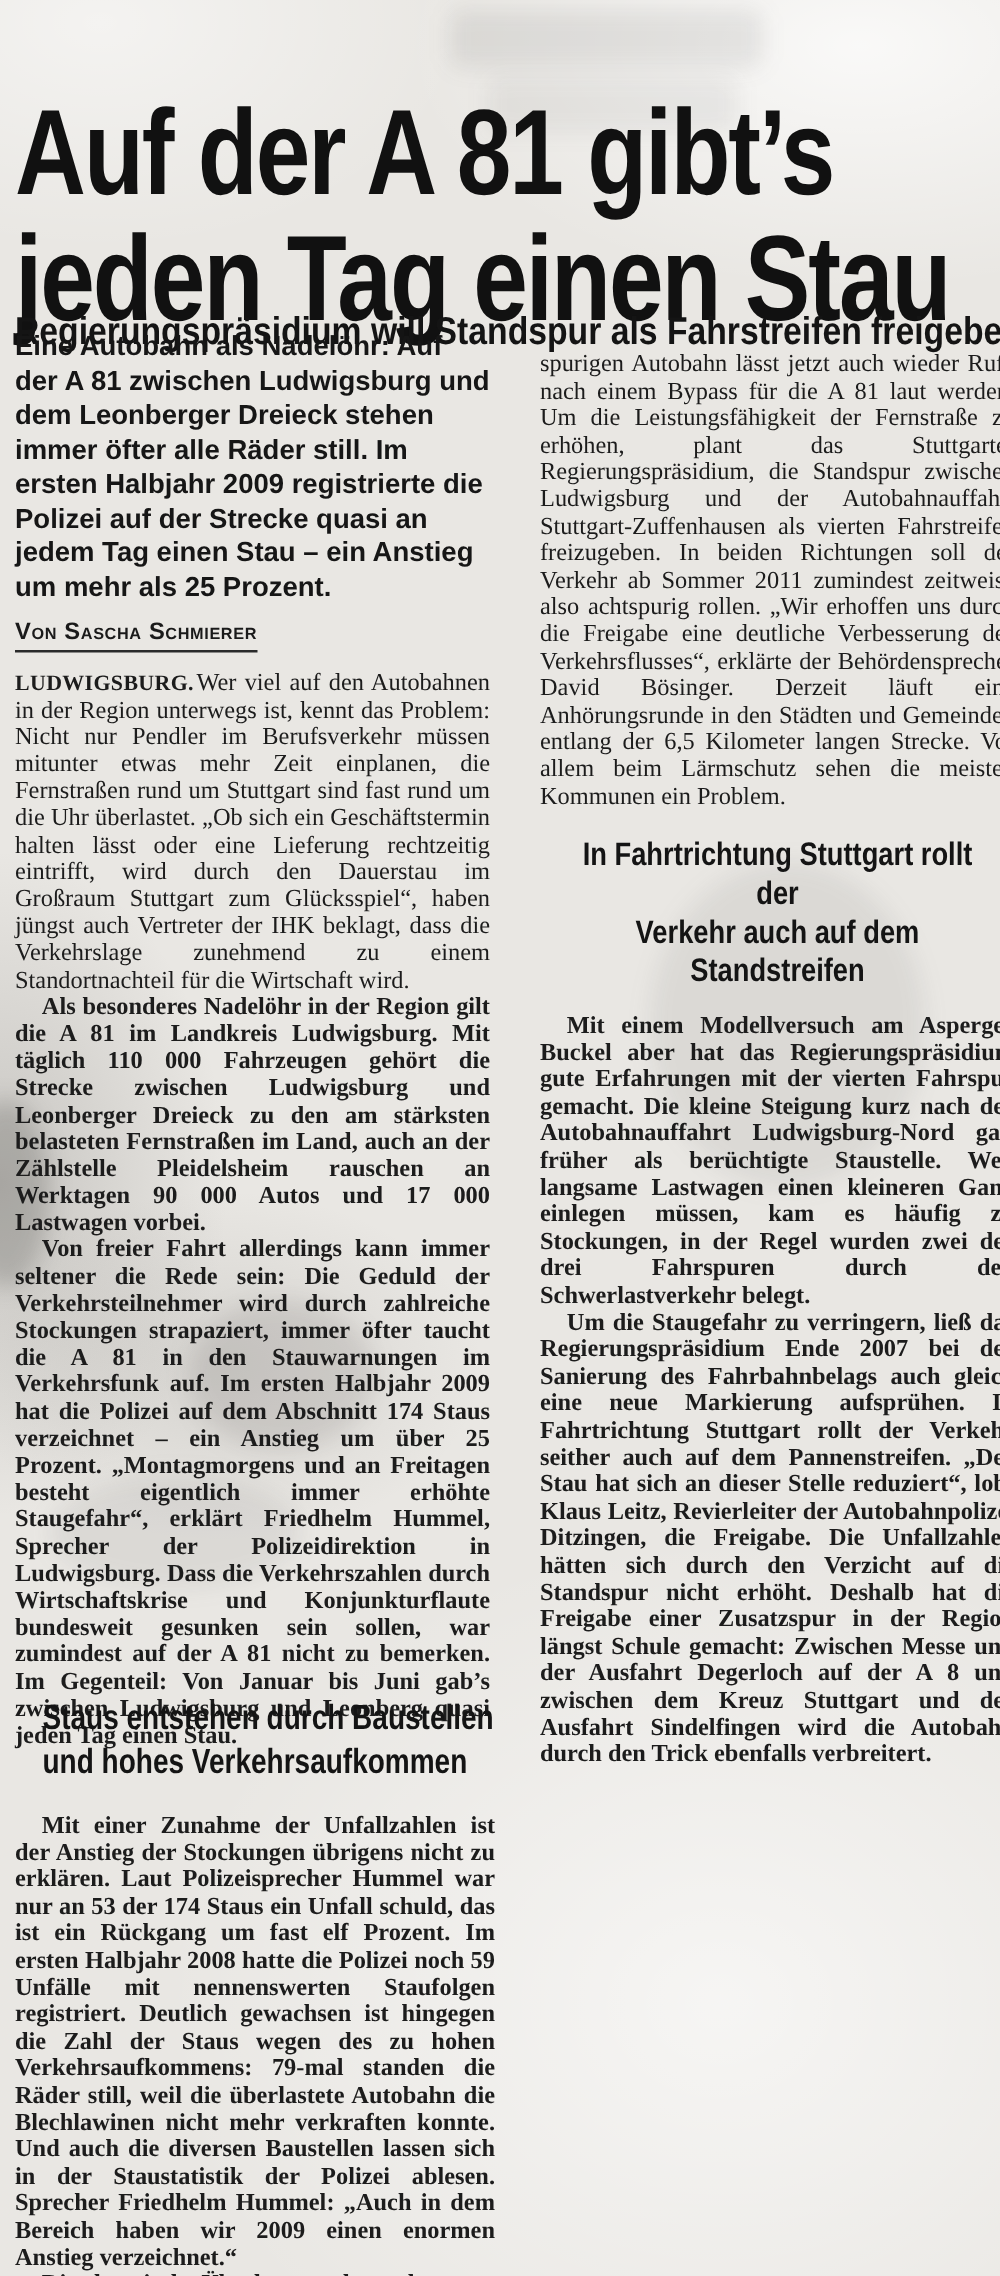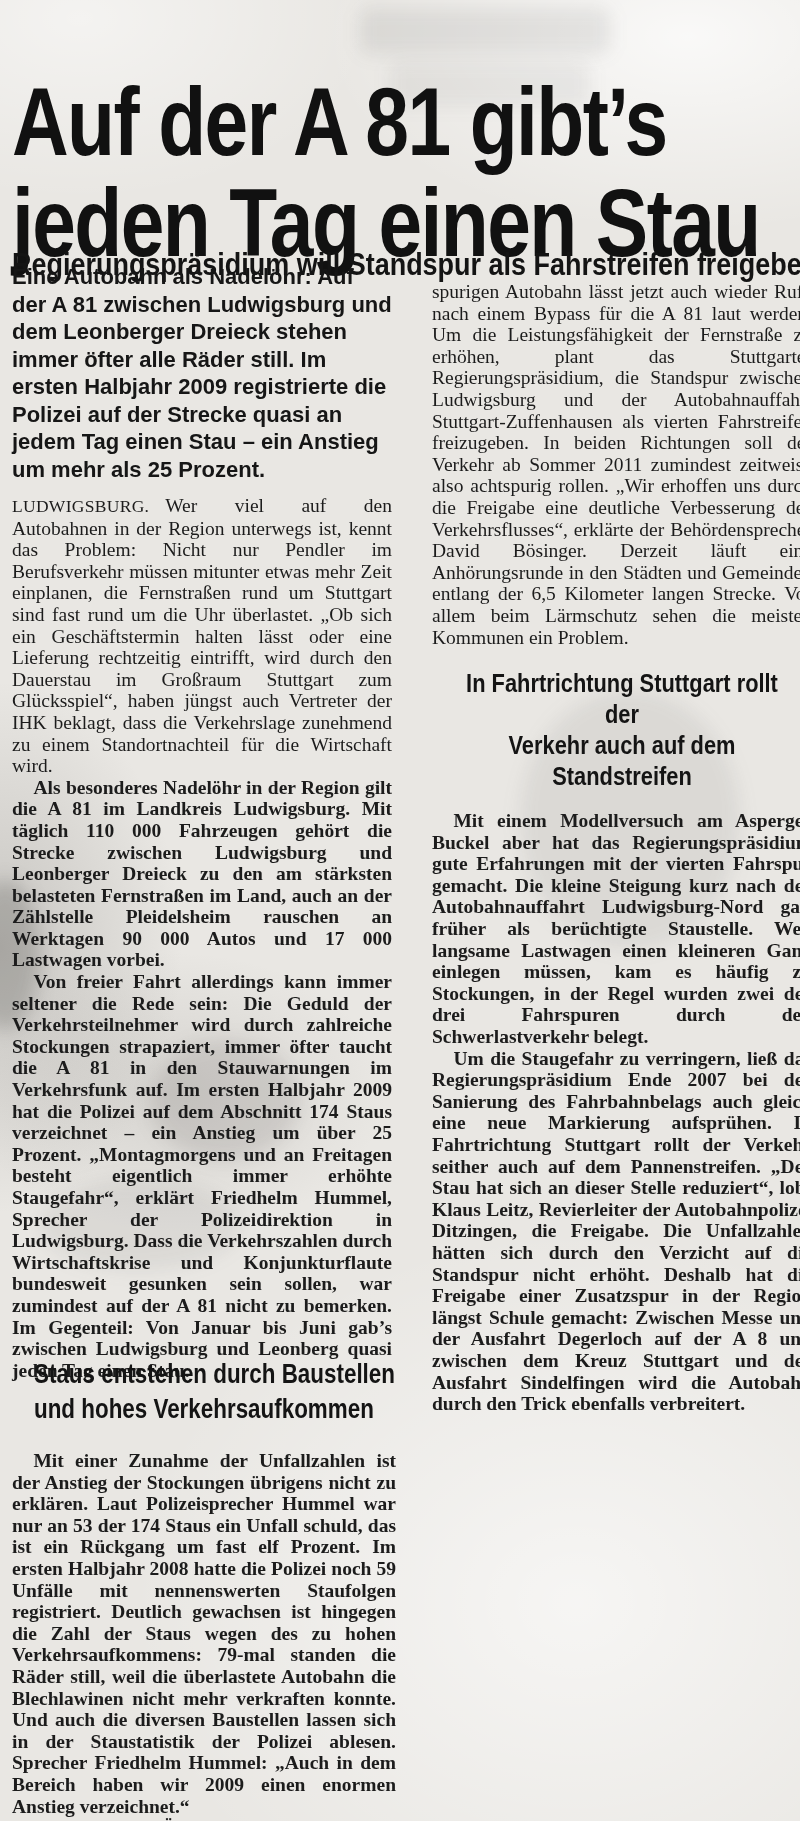--- a/index.html
+++ b/index.html
@@ -58,21 +58,21 @@
     display:inline-block;border-bottom:2px solid #2a2a2a;
     padding-bottom:3px;margin:0 0 14px 0;
   }
   .body-p{
     font-family:"Liberation Serif",serif;
     font-size:19.5px;line-height:21.6px;
     text-align:justify;color:#1c1c1c;
     margin:0;hyphens:auto;
   }
   .body-p.indent{text-indent:1.1em;font-weight:bold;}
-  .dateline{font-weight:400;letter-spacing:.3px;margin-right:16px;font-size:17.5px;}
+  .dateline{font-weight:700;letter-spacing:.3px;margin-right:2px;font-size:17.5px;}
 
   .subhead2{
     font-family:"Liberation Sans",sans-serif;
     font-weight:700;color:#141414;text-align:center;
     font-size:26px;line-height:31px;
     margin:20px 0 18px 0;
     transform:scaleX(.84);transform-origin:center center;
   }
   .bottom-section{position:absolute;left:12px;top:1356px;width:384px;}
   .subhead3{
@@ -98,20 +98,23 @@
 
   <h1 class="headline">
     <span class="hl">Auf der A 81 gibt’s</span><br>
     <span class="hl">jeden Tag einen Stau</span>
   </h1>
 
   <h2 class="subheadline">Regierungspräsidium will Standspur als Fahrstreifen freigeben</h2>
 
   <div class="col col-left">
     <p class="lead">Eine Autobahn als Nadelöhr: Auf der A 81 zwischen Ludwigsburg und dem Leonberger Dreieck stehen immer öfter alle Räder still. Im ersten Halbjahr 2009 registrierte die Polizei auf der Strecke quasi an jedem Tag einen Stau – ein Anstieg um mehr als 25 Prozent.</p>
+    <div>
+      <span class="byline">Von Sascha Schmierer</span>
+    </div>
     <p class="body-p"><span class="dateline">LUDWIGSBURG.</span><span>Wer viel auf den Autobahnen in der Region unterwegs ist, kennt das Problem: Nicht nur Pendler im Berufsverkehr müssen mitunter etwas mehr Zeit einplanen, die Fernstraßen rund um Stuttgart sind fast rund um die Uhr überlastet. „Ob sich ein Geschäftstermin halten lässt oder eine Lieferung rechtzeitig eintrifft, wird durch den Dauerstau im Großraum Stuttgart zum Glücksspiel“, haben jüngst auch Vertreter der IHK beklagt, dass die Verkehrslage zunehmend zu einem Standortnachteil für die Wirtschaft wird.</span></p>
     <p class="body-p indent">Als besonderes Nadelöhr in der Region gilt die A 81 im Landkreis Ludwigsburg. Mit täglich 110 000 Fahrzeugen gehört die Strecke zwischen Ludwigsburg und Leonberger Dreieck zu den am stärksten belasteten Fernstraßen im Land, auch an der Zählstelle Pleidelsheim rauschen an Werktagen 90 000 Autos und 17 000 Lastwagen vorbei.</p>
     <p class="body-p indent">Von freier Fahrt allerdings kann immer seltener die Rede sein: Die Geduld der Verkehrsteilnehmer wird durch zahlreiche Stockungen strapaziert, immer öfter taucht die A 81 in den Stauwarnungen im Verkehrsfunk auf. Im ersten Halbjahr 2009 hat die Polizei auf dem Abschnitt 174 Staus verzeichnet – ein Anstieg um über 25 Prozent. „Montagmorgens und an Freitagen besteht eigentlich immer erhöhte Staugefahr“, erklärt Friedhelm Hummel, Sprecher der Polizeidirektion in Ludwigsburg. Dass die Verkehrszahlen durch Wirtschaftskrise und Konjunkturflaute bundesweit gesunken sein sollen, war zumindest auf der A 81 nicht zu bemerken. Im Gegenteil: Von Januar bis Juni gab’s zwischen Ludwigsburg und Leonberg quasi jeden Tag einen Stau.</p>
   </div>
 
   <div class="col col-right">
     <p class="body-p">spurigen Autobahn lässt jetzt auch wieder Rufe nach einem Bypass für die A 81 laut werden. Um die Leistungsfähigkeit der Fernstraße zu erhöhen, plant das Stuttgarter Regierungspräsidium, die Standspur zwischen Ludwigsburg und der Autobahnauffahrt Stuttgart-Zuffenhausen als vierten Fahrstreifen freizugeben. In beiden Richtungen soll der Verkehr ab Sommer 2011 zumindest zeitweise also achtspurig rollen. „Wir erhoffen uns durch die Freigabe eine deutliche Verbesserung des Verkehrsflusses“, erklärte der Behördensprecher David Bösinger. Derzeit läuft eine Anhörungsrunde in den Städten und Gemeinden entlang der 6,5 Kilometer langen Strecke. Vor allem beim Lärmschutz sehen die meisten Kommunen ein Problem.</p>
     <h3 class="subhead2">
       <span>In Fahrtrichtung Stuttgart rollt der</span><br>
       <span>Verkehr auch auf dem Standstreifen</span>

